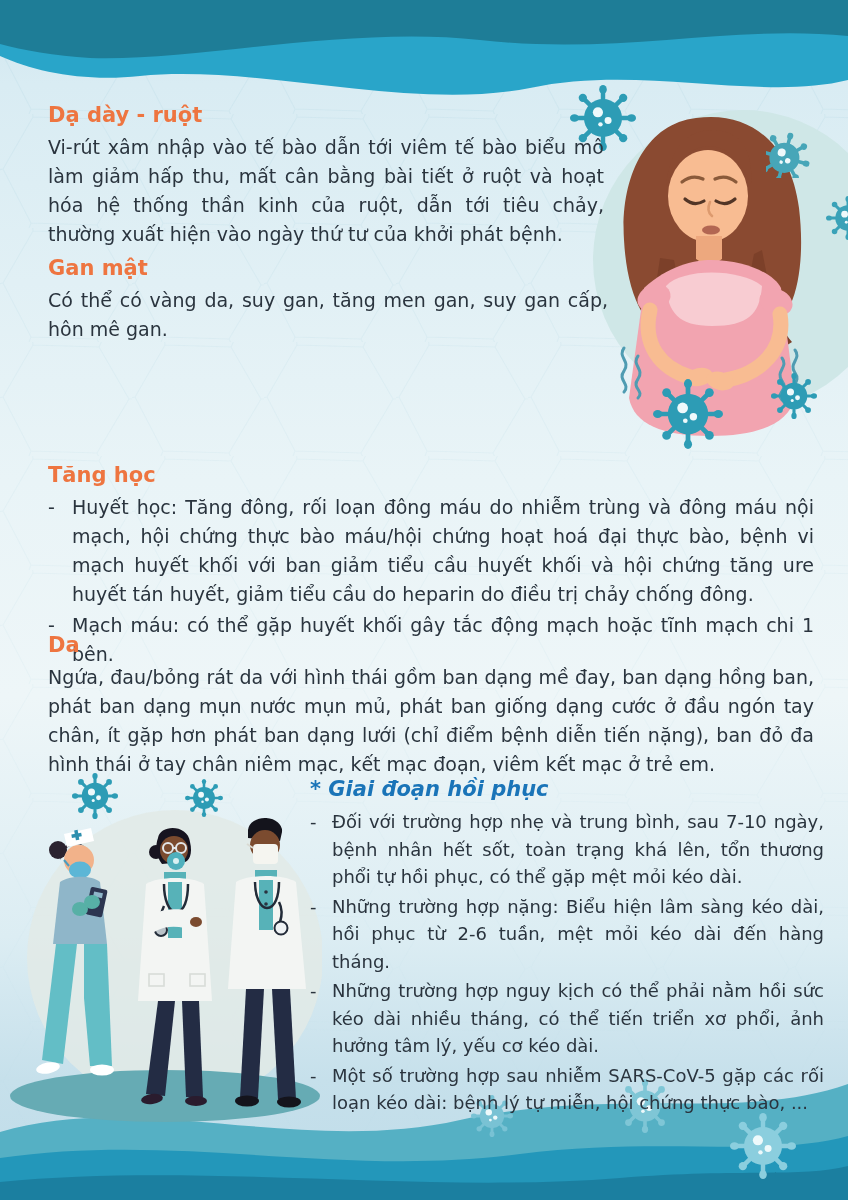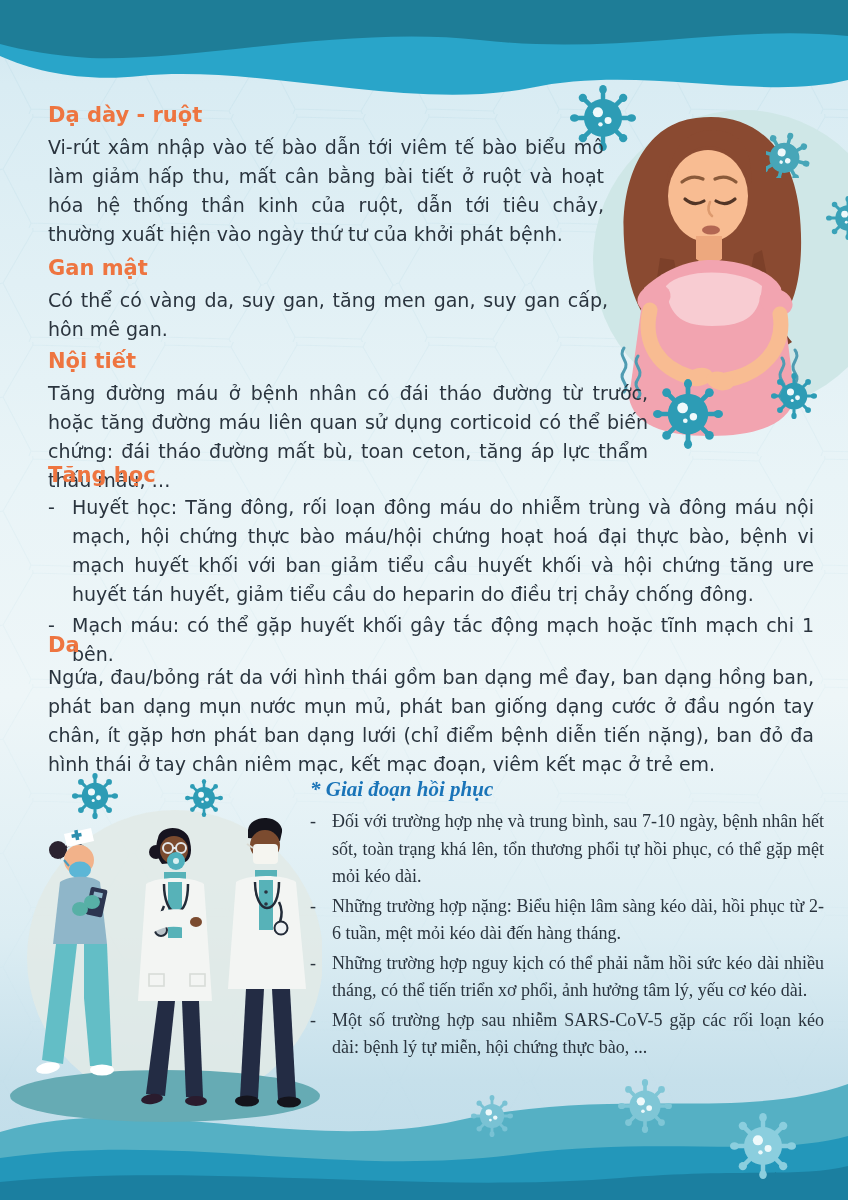--- a/index.html
+++ b/index.html
@@ -21,21 +21,21 @@
   .sec-heading{
     color:#ee7540;font-weight:bold;font-size:21px;line-height:25px;margin:0 0 5px 0;
   }
   .body-text{
     font-size:19px;line-height:29px;text-align:justify;margin:0;
   }
   .bullets{display:flex;flex-direction:column;gap:2px;}
   .bullet{display:flex;font-size:19px;line-height:29px;}
   .bullet .marker{flex:0 0 24px;}
   .bullet .btxt{flex:1;text-align:justify;}
-  .recovery{position:absolute;left:310px;top:777px;width:514px;font-family:Liberation Serif, serif;}
+  .recovery{position:absolute;left:310px;top:777px;width:514px;}
   .recovery-heading{
     color:#1a74b8;font-weight:bold;font-style:italic;font-size:21px;line-height:25px;margin:0 0 6px 0;
   }
   .recovery .bullet{font-size:18px;line-height:27.5px;}
   .recovery .bullet .marker{flex:0 0 22px;}
 </style>
 </head>
 <body>
 
 <div class="page">
@@ -242,24 +242,20 @@
     <div class="section" style="top:103px;width:556px">
       <h2 class="sec-heading">Dạ dày - ruột</h2>
       <p class="body-text">Vi-rút xâm nhập vào tế bào dẫn tới viêm tế bào biểu mô làm giảm hấp thu, mất cân bằng bài tiết ở ruột và hoạt hóa hệ thống thần kinh của ruột, dẫn tới tiêu chảy, thường xuất hiện vào ngày thứ tư của khởi phát bệnh.</p>
     </div>
 
     <div class="section" style="top:256px;width:560px">
       <h2 class="sec-heading">Gan mật</h2>
       <p class="body-text">Có thể có vàng da, suy gan, tăng men gan, suy gan cấp, hôn mê gan.</p>
     </div>
 
-    <div class="section" style="top:349px;width:600px">
-      <h2 class="sec-heading">Nội tiết</h2>
-      <p class="body-text">Tăng đường máu ở bệnh nhân có đái tháo đường từ trước, hoặc tăng đường máu liên quan sử dụng corticoid có thể biến chứng: đái tháo đường mất bù, toan ceton, tăng áp lực thẩm thấu máu, …</p>
-    </div>
 
     <div class="section" style="top:463px;width:766px">
       <h2 class="sec-heading">Tăng học</h2>
       <div class="bullets">
         <div class="bullet">
           <span class="marker">-</span>
           <span class="btxt">Huyết học: Tăng đông, rối loạn đông máu do nhiễm trùng và đông máu nội mạch, hội chứng thực bào máu/hội chứng hoạt hoá đại thực bào, bệnh vi mạch huyết khối với ban giảm tiểu cầu huyết khối và hội chứng tăng ure huyết tán huyết, giảm tiểu cầu do heparin do điều trị chảy chống đông.</span>
         </div>
         <div class="bullet">
           <span class="marker">-</span>

